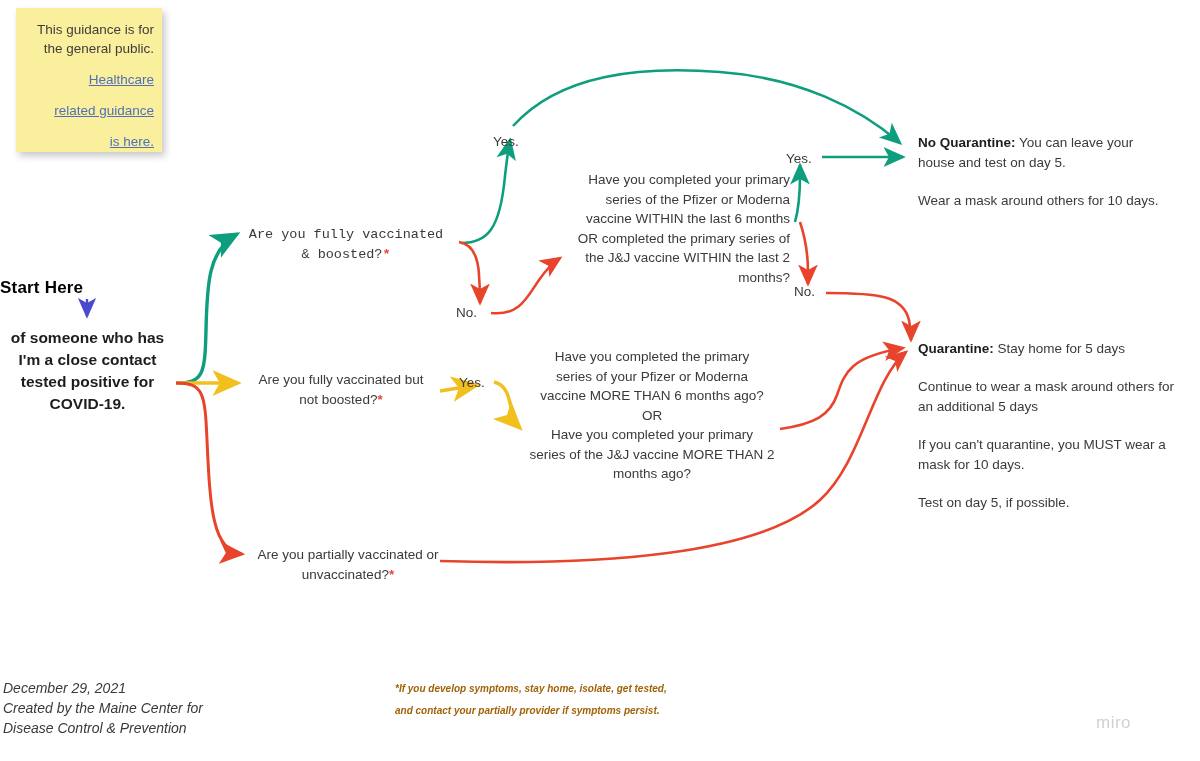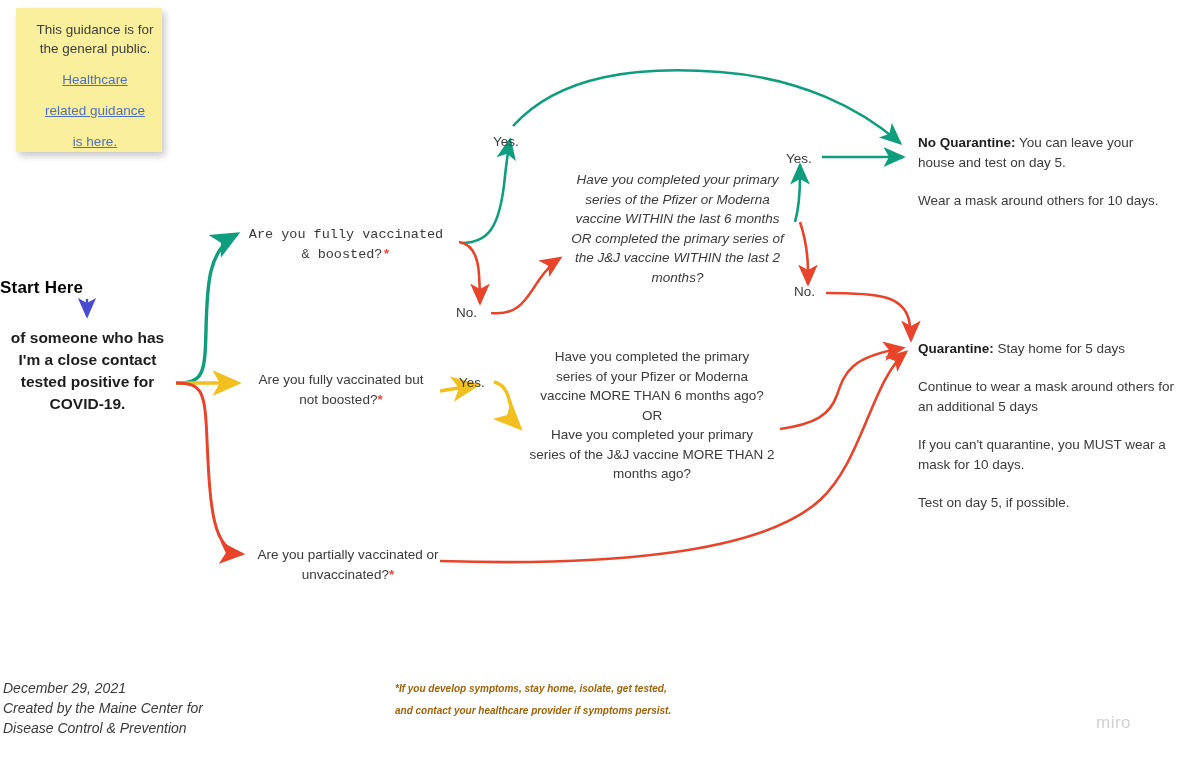--- a/index.html
+++ b/index.html
@@ -14,40 +14,40 @@
   }
   #canvas{position:relative;width:1200px;height:761px;}
 
   svg.edges{position:absolute;left:0;top:0;width:1200px;height:761px;pointer-events:none;}
 
   
   .sticky{
     position:absolute;left:16px;top:8px;width:146px;height:144px;
     background:#faef9c;
     box-shadow:3px 4px 7px rgba(0,0,0,0.22);
-    font-size:13.5px;line-height:19px;text-align:center;color:#3d3d3d;
+    font-size:13.5px;line-height:19px;text-align:right;color:#3d3d3d;
     padding:12px 8px 0 20px;box-sizing:border-box;
   }
   .sticky .lnk{color:#5070b8;text-decoration:underline;display:block;margin-top:12px;}
 
   
   .node{position:absolute;font-size:13.5px;line-height:19.5px;color:#3a3a3a;}
   .center{text-align:center;}
   .starthere{
     position:absolute;left:0;top:278px;width:175px;text-align:left;
     font-size:17px;font-weight:bold;color:#000000;letter-spacing:.2px;
   }
   .startbox{
     position:absolute;left:0;top:327px;width:175px;text-align:center;
     font-size:15.5px;line-height:22px;font-weight:bold;color:#1d1d1d;
   }
   .ast{color:#e8453c;font-weight:bold;}
 
   .q1{left:248px;top:225px;width:196px;font-family:Liberation Mono, monospace;}
-  .q2{left:565px;top:170px;width:225px;text-align:center;font-style:italic;}
+  .q2{left:565px;top:170px;width:225px;text-align:right;}
   .q3{left:512px;top:347px;width:280px;}
   .q4{left:252px;top:370px;width:178px;}
   .q5{left:250px;top:545px;width:196px;}
 
   .lbl{position:absolute;font-size:13.5px;color:#3a3a3a;}
   .lbl-yes1{left:493px;top:134px;}
   .lbl-no1{left:456px;top:305px;}
   .lbl-yes2{left:786px;top:151px;}
   .lbl-no2{left:794px;top:284px;}
   .lbl-yes3{left:459px;top:375px;}
@@ -181,18 +181,18 @@
   </div>
 
   <div class="footer">
     <div>December 29, 2021</div>
     <div>Created by the Maine Center for</div>
     <div>Disease Control &amp; Prevention</div>
   </div>
 
   <div class="disclaimer">
     <div>*If you develop symptoms, stay home, isolate, get tested,</div>
-    <div>and contact your healthcare provider if symptoms persist.</div>
+    <div>and contact your partially provider if symptoms persist.</div>
   </div>
 
   <div class="miro">miro</div>
 
 </div>
 
 </body></html>

